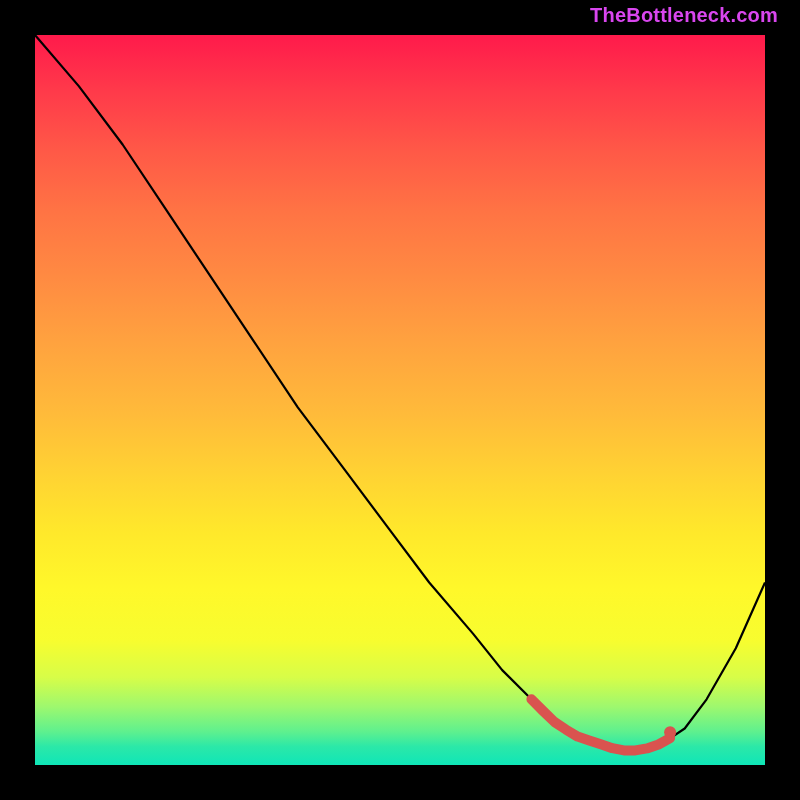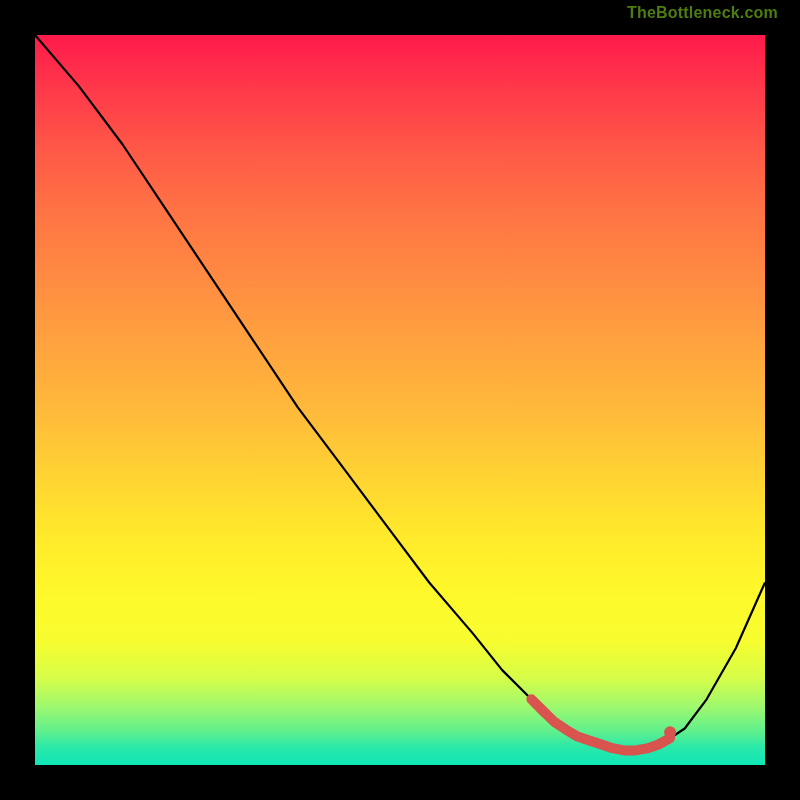--- a/index.html
+++ b/index.html
@@ -12,23 +12,23 @@
   .container {
     position: relative;
     width: 800px;
     height: 800px;
     background: #000;
   }
   .watermark {
     position: absolute;
     top: 4px;
     right: 22px;
-    color: #4d7c0f;
+    color: #d946ef;
     font-family: Arial, Helvetica, sans-serif;
-    font-size: 16px;
+    font-size: 20px;
     font-weight: bold;
     letter-spacing: 0.2px;
     z-index: 5;
   }
   .plot-area {
     position: absolute;
     left: 35px;
     top: 35px;
     width: 730px;
     height: 730px;

